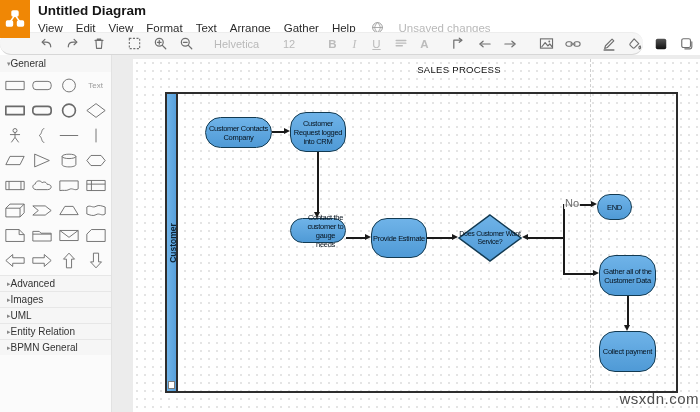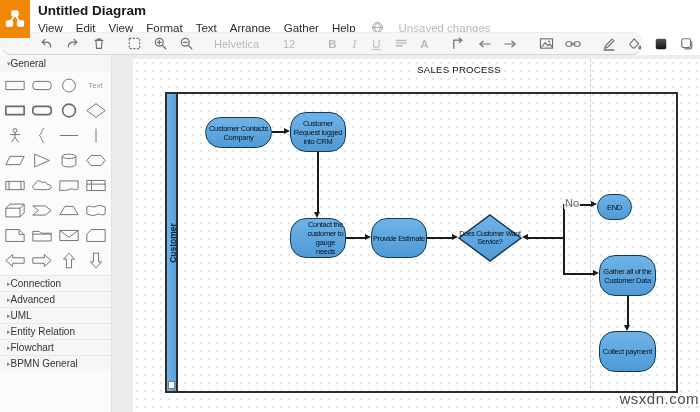--- a/index.html
+++ b/index.html
@@ -461,37 +461,33 @@
       <div class="shape-cell">
         <svg width="22" height="17" viewBox="0 0 24 18">
           <g fill="none" stroke="#6a6a6a" stroke-width="1" stroke-linejoin="round">
             <polygon points="12,17 18,10.5 14.8,10.5 14.8,1 9.2,1 9.2,10.5 6,10.5"></polygon>
           </g>
         </svg>
       </div>
     </div>
     <div class="side-header">
       <span class="caret">▸</span>
-      <span>Connection</span>
+      <span>Advanced</span>
     </div>
     <div class="side-header">
       <span class="caret">▸</span>
-      <span>Advanced</span>
+      <span>Images</span>
     </div>
     <div class="side-header">
       <span class="caret">▸</span>
       <span>UML</span>
     </div>
     <div class="side-header">
       <span class="caret">▸</span>
       <span>Entity Relation</span>
-    </div>
-    <div class="side-header">
-      <span class="caret">▸</span>
-      <span>Flowchart</span>
     </div>
     <div class="side-header">
       <span class="caret">▸</span>
       <span>BPMN General</span>
     </div>
   </div>
 
 <div id="canvas">
   <div id="page"></div>
   <div id="page-break"></div>
@@ -504,21 +500,21 @@
     </div>
   </div>
 
   <div id="nodes-layer">
       <div class="node terminator" style="left:93px;top:62px;width:67px;height:31px;">
         <span>Customer Contacts Company</span>
       </div>
       <div class="node process" style="left:178px;top:57px;width:56px;height:40px;">
         <span>Customer Request logged into CRM</span>
       </div>
-      <div class="node process" style="left:178px;top:163px;width:56px;height:40px;padding-left:16px;">
+      <div class="node process" style="left:178px;top:163px;width:56px;height:25px;padding-left:16px;">
         <span>Contact the customer to gauge needs</span>
       </div>
       <div class="node process" style="left:259px;top:163px;width:56px;height:40px;">
         <span>Provide Estimate</span>
       </div>
       <div class="node decision" style="left:346px;top:159px;width:64px;height:48px;">
         <svg width="64" height="48" viewBox="0 0 64 48">
           <defs>
             <linearGradient id="dg" x1="0" y1="0" x2="0" y2="1">
             <stop offset="0" stop-color="#6fb3e8"></stop>

